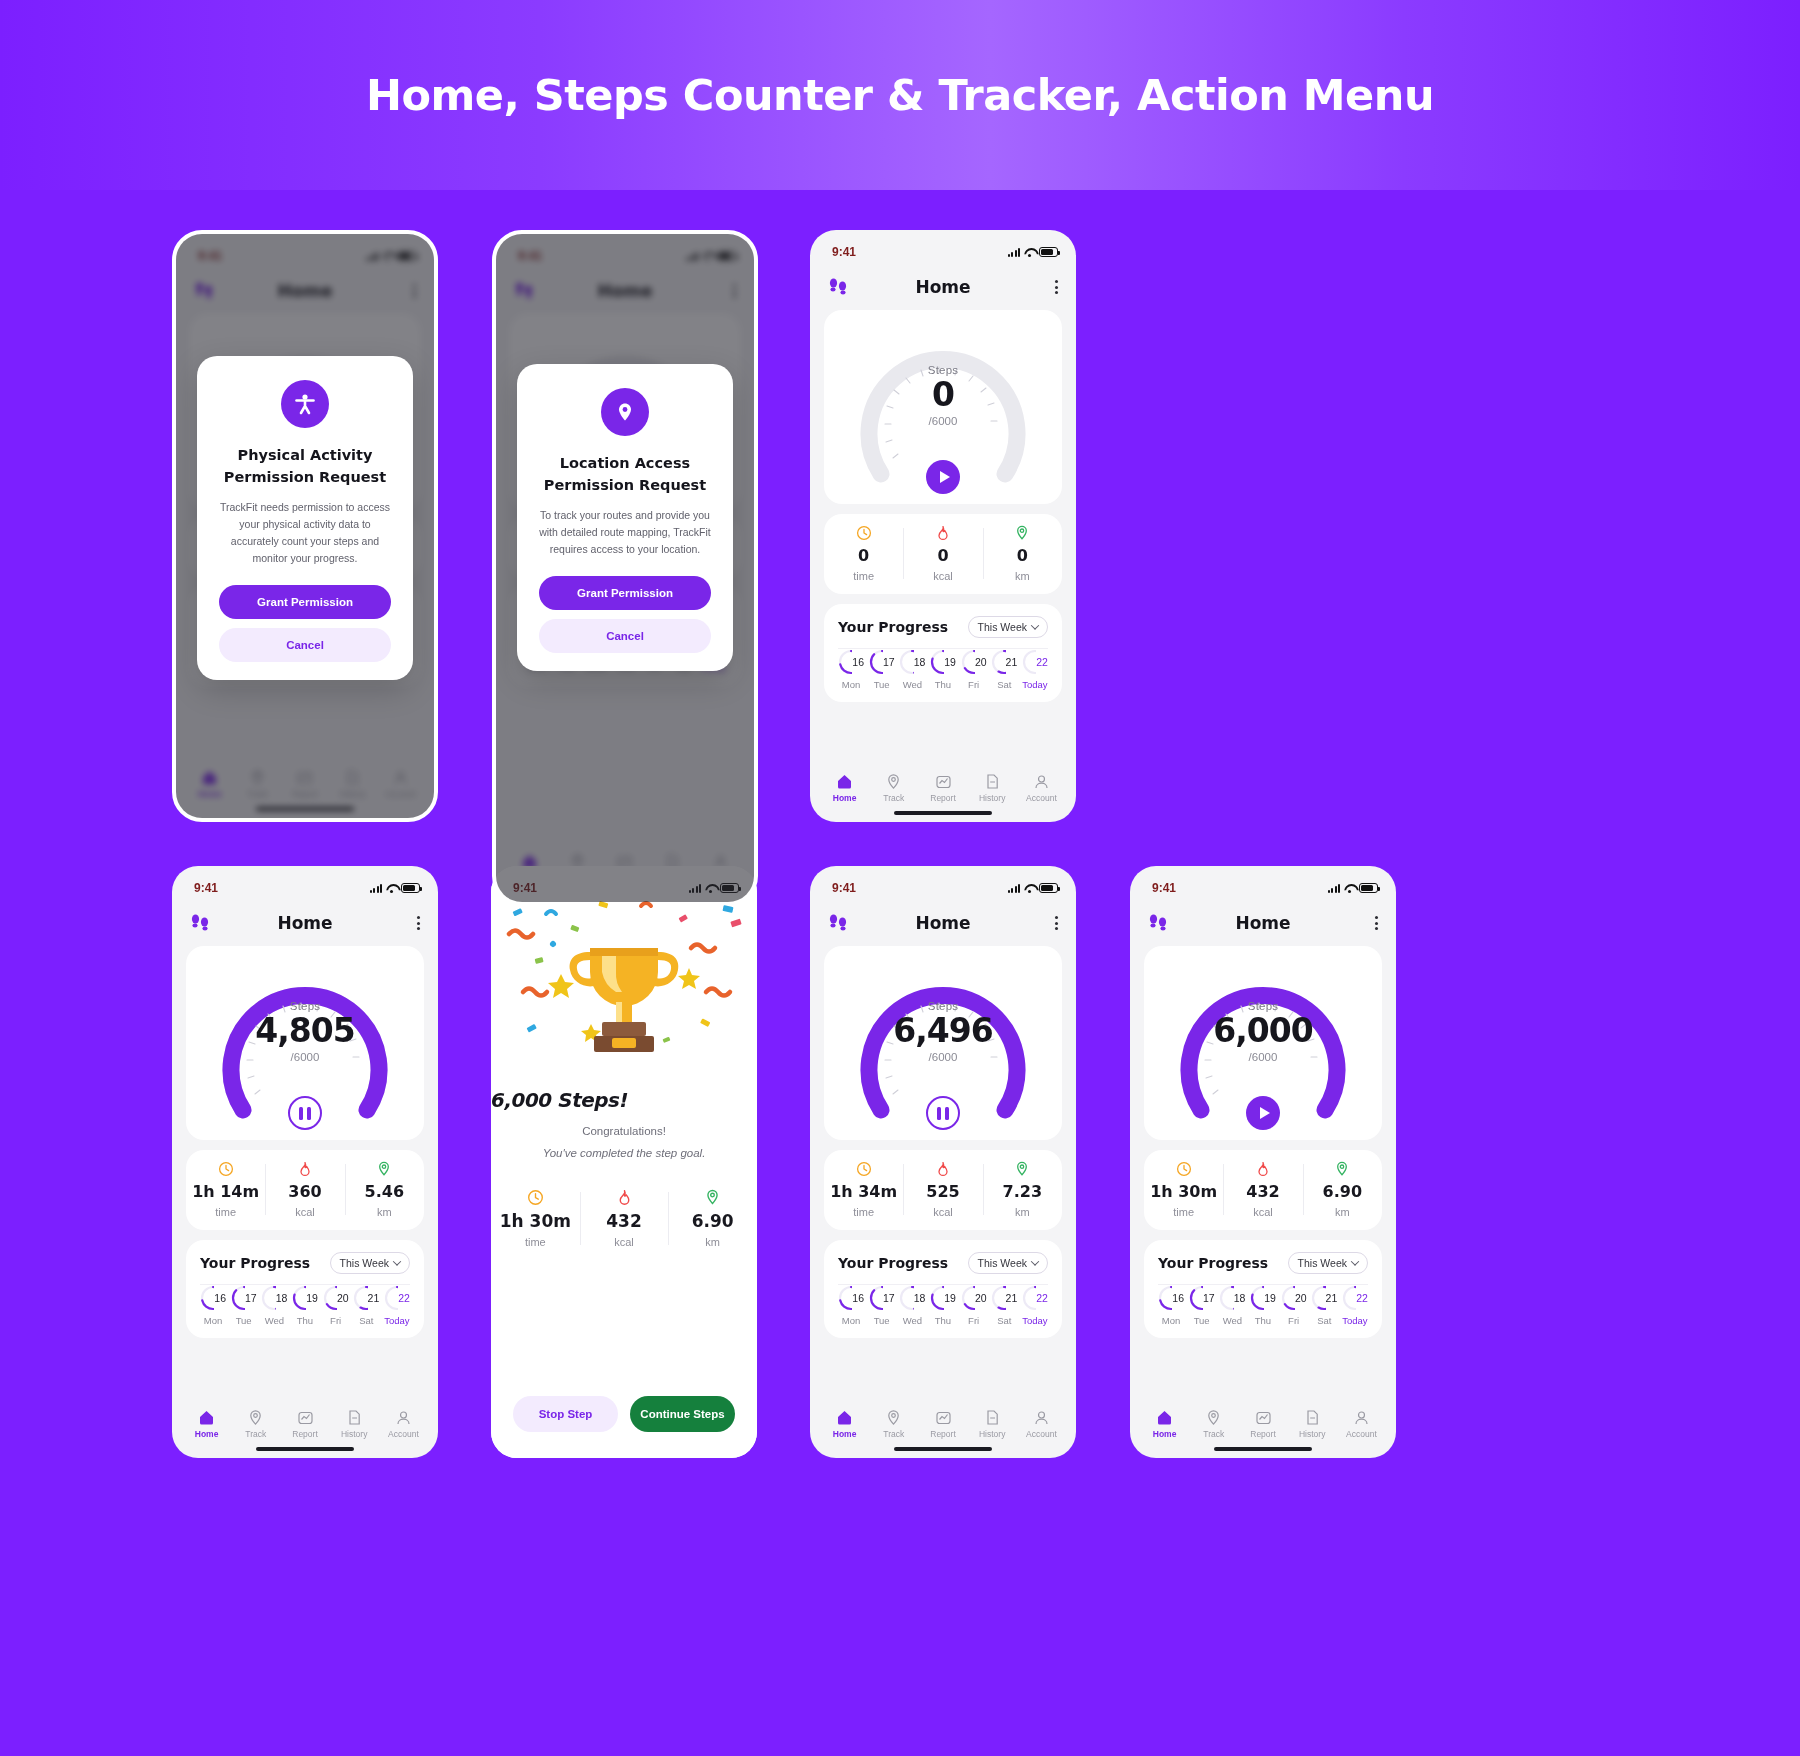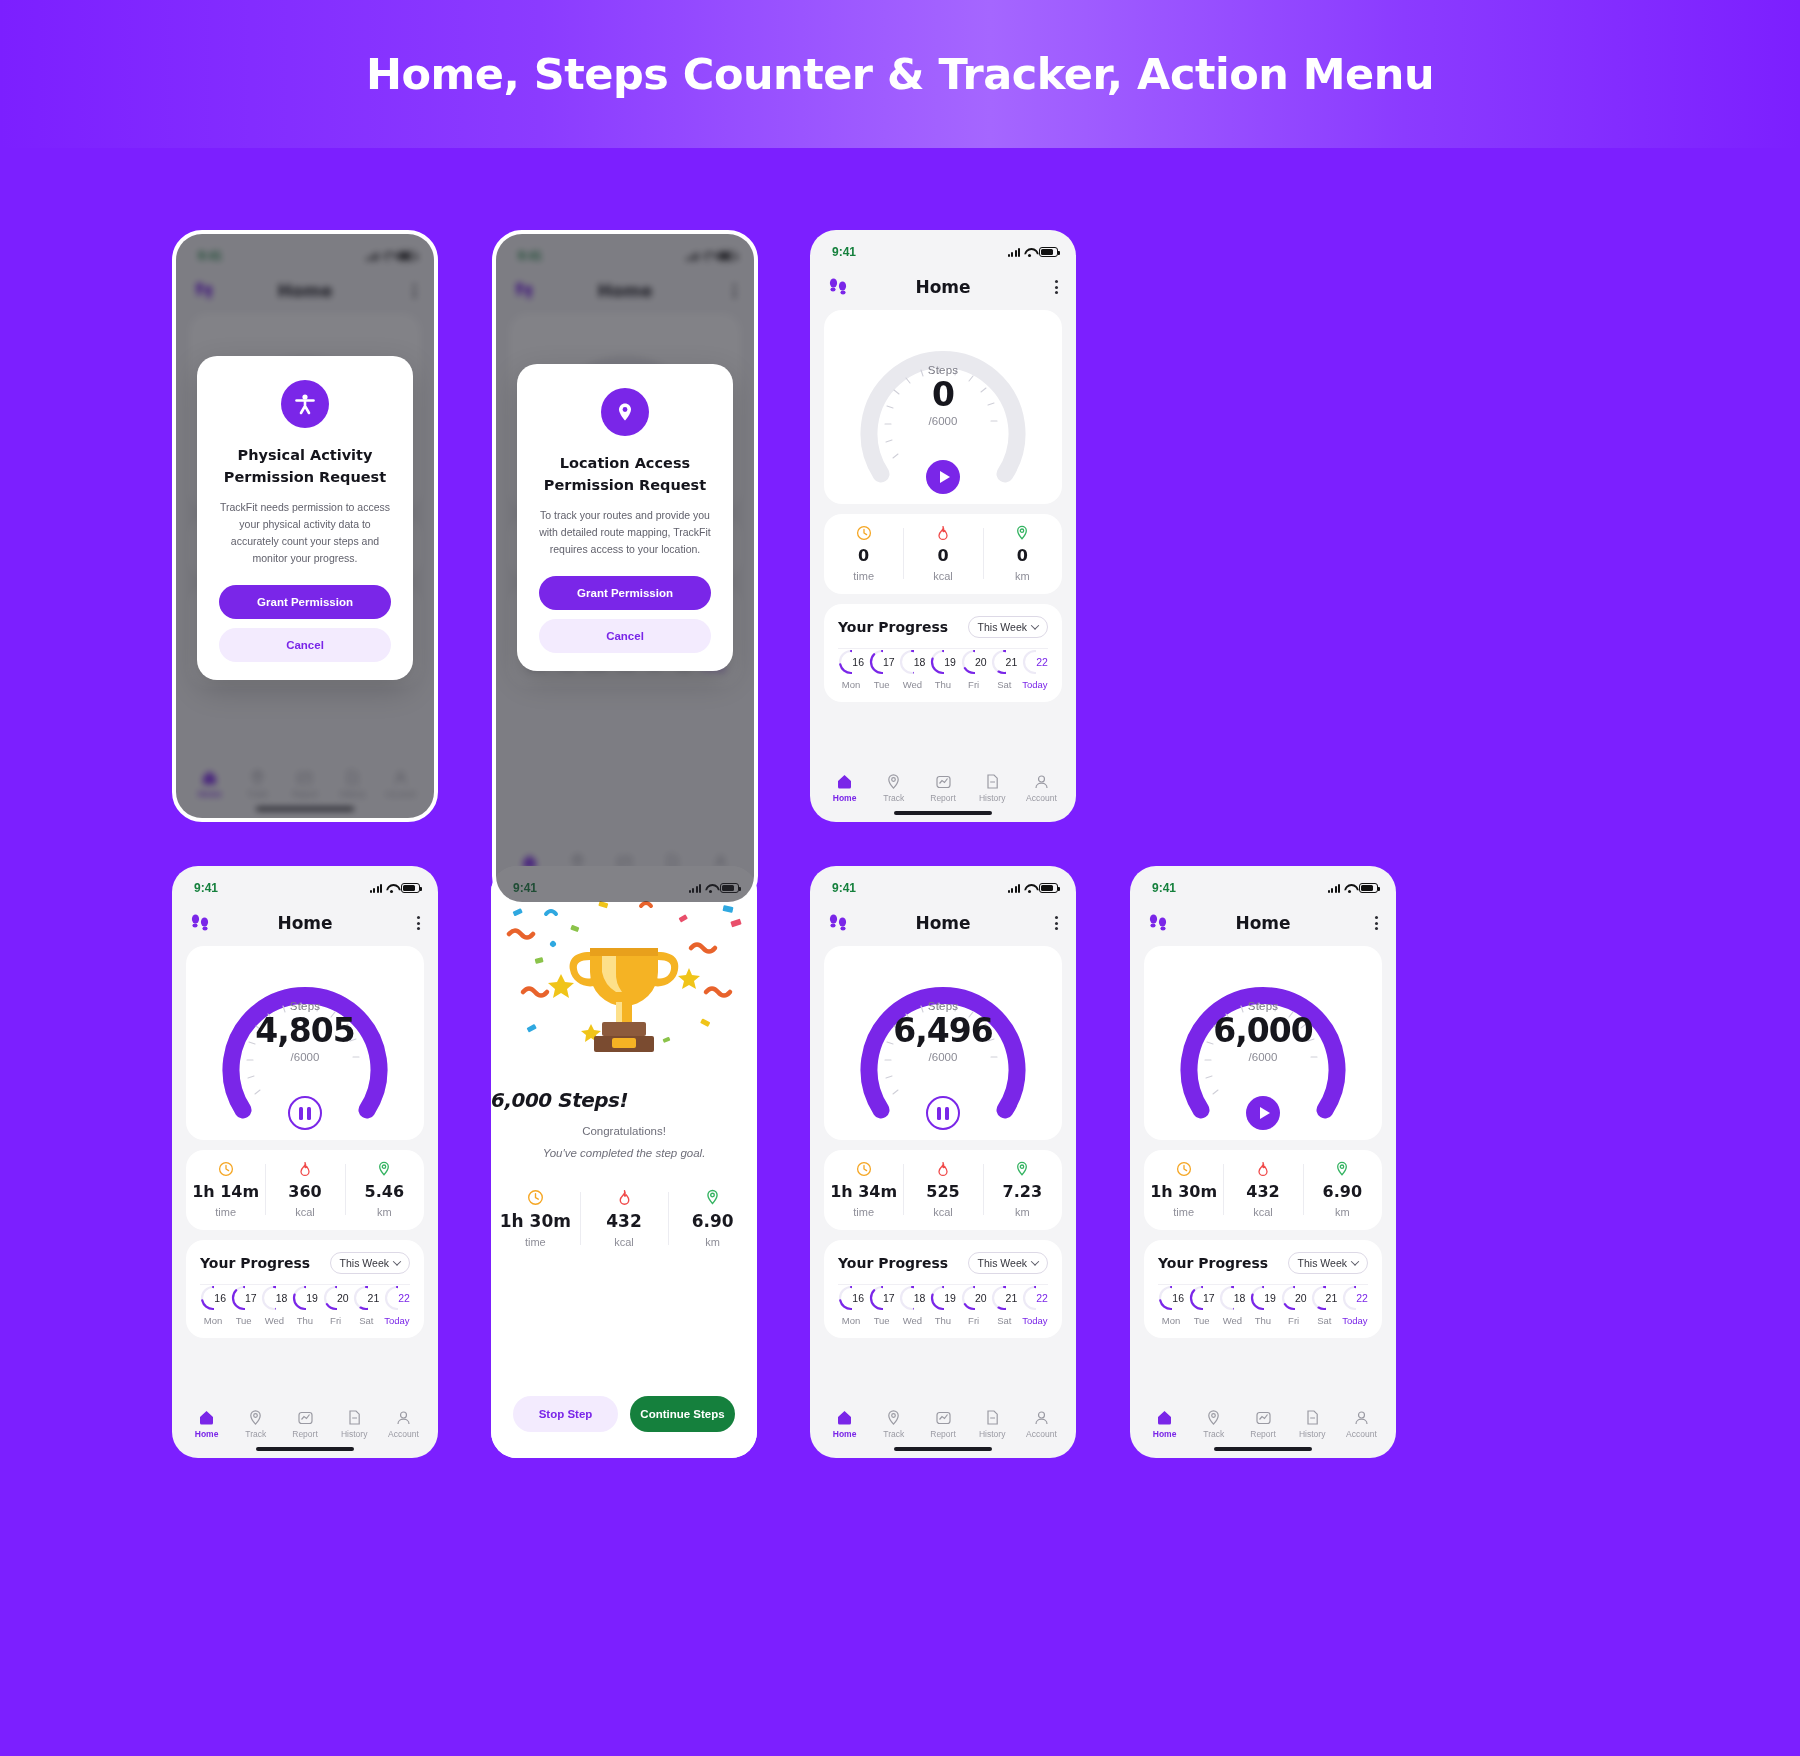--- a/index.html
+++ b/index.html
@@ -6,21 +6,21 @@
   html,body { width:1800px; height:1756px; }
   body {
     background:#7C1FFF;
     font-family:"Liberation Sans", sans-serif;
     position:relative;
     overflow:hidden;
   }
 
   
   .banner {
-    position:absolute; left:0; top:0; width:1800px; height:148px;
+    position:absolute; left:0; top:0; width:1800px; height:190px;
     background:linear-gradient(90deg,#7C1FFF 0%, #8B3BFF 30%, #A566FF 55%, #8B3BFF 78%, #7C1FFF 100%);
     display:flex; align-items:center; justify-content:center;
   }
   .banner h1 {
     color:#fff; font-size:43px; font-weight:bold; letter-spacing:-0.5px;
     font-family:"DejaVu Sans", sans-serif;
   }
 
   
   .phone {
@@ -30,21 +30,21 @@
     border:4px solid #FFFFFF;
     overflow:hidden;
   }
   .phone.noborder { border:none; border-radius:26px; }
 
   .screen { position:absolute; inset:0; display:flex; flex-direction:column; }
 
   
   .statusbar {
     height:34px; display:flex; align-items:center; justify-content:space-between;
-    padding:10px 18px 0 22px; font-size:12px; font-weight:bold; color:#15803d;
+    padding:10px 18px 0 22px; font-size:12px; font-weight:bold; color:#7f1d1d;
     flex:0 0 auto;
   }
   .sb-icons { display:flex; align-items:center; gap:4px; }
   .sig { display:flex; align-items:flex-end; gap:1.5px; height:9px; }
   .sig i { display:block; width:2px; background:#111; border-radius:1px; }
   .sig i:nth-child(1){height:3px} .sig i:nth-child(2){height:5px}
   .sig i:nth-child(3){height:7px} .sig i:nth-child(4){height:9px}
   .wifi { width:11px; height:9px; position:relative; }
   .wifi::before{
     content:""; position:absolute; left:0; top:0; width:11px; height:11px;

